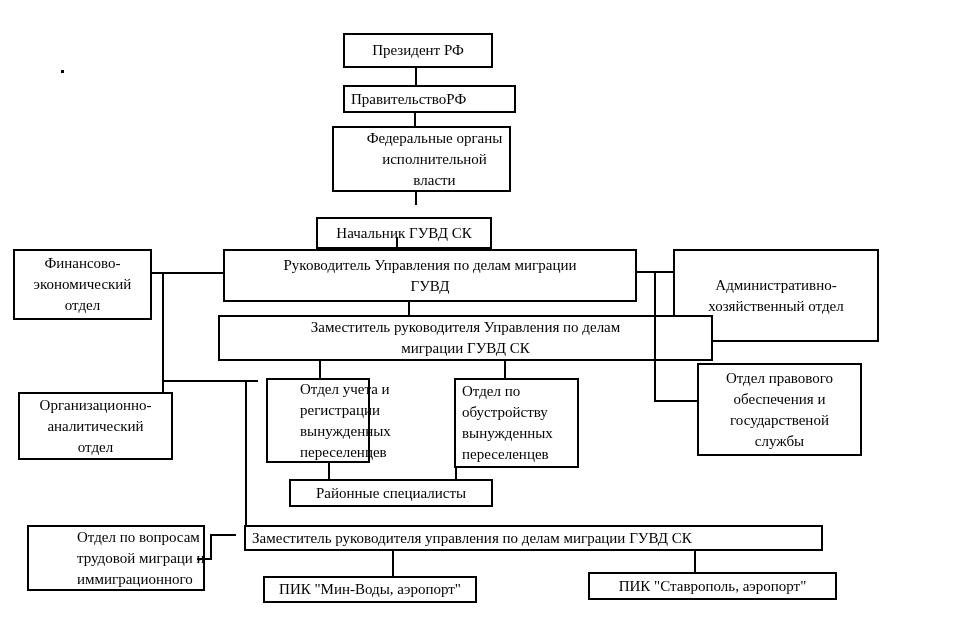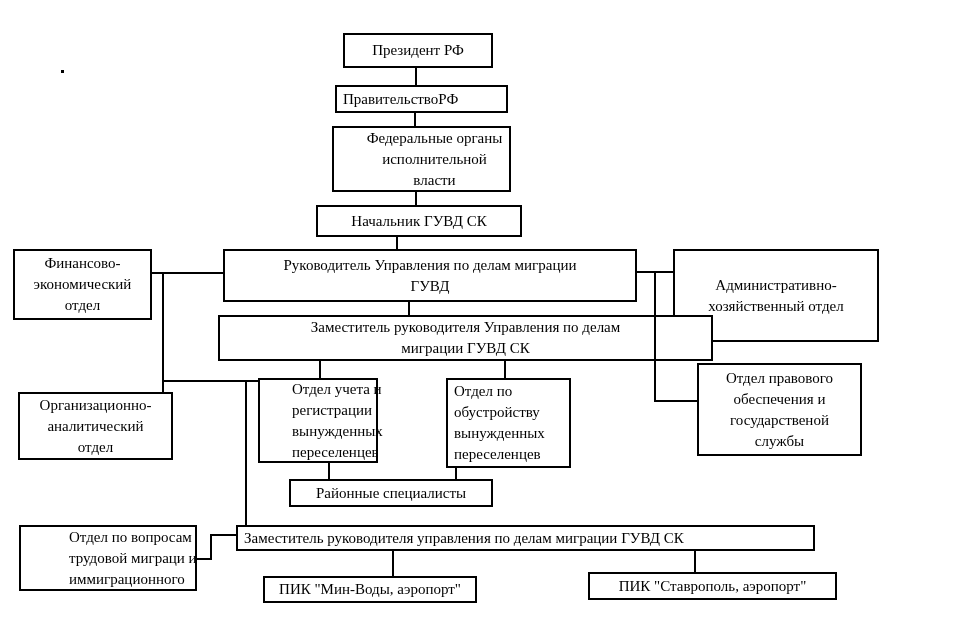--- a/index.html
+++ b/index.html
@@ -26,20 +26,21 @@
     justify-content: center;
     text-align: center;
     font-size: 15px;
     line-height: 21px;
     padding: 0 2px;
   }
   .node.left {
     justify-content: flex-start;
     text-align: left;
     padding-left: 6px;
+    margin-left: 8px;
   }
   .node span {
     white-space: pre;
     display: block;
   }
   .connector {
     position: absolute;
     background: #000000;
   }
 </style>
@@ -51,21 +52,21 @@
       <span>Президент РФ</span>
     </div>
     <div class="node left" style="left: 335px; top: 85px; width: 173px; height: 28px;">
       <span>ПравительствоРФ</span>
     </div>
     <div class="node" style="left: 332px; top: 126px; width: 179px; height: 66px; padding-left: 28px;">
       <span>Федеральные органы
 исполнительной
 власти</span>
     </div>
-    <div class="node" style="left: 316px; top: 205px; width: 206px; height: 32px;">
+    <div class="node" style="left: 316px; top: 217px; width: 176px; height: 32px;">
       <span>Начальник ГУВД СК</span>
     </div>
     <div class="node" style="left: 223px; top: 249px; width: 414px; height: 53px;">
       <span>Руководитель Управления по делам миграции
 ГУВД</span>
     </div>
     <div class="node" style="left: 13px; top: 249px; width: 139px; height: 71px;">
       <span>Финансово-
 экономический
 отдел</span>
@@ -76,21 +77,21 @@
     </div>
     <div class="node" style="left: 218px; top: 315px; width: 495px; height: 46px;">
       <span>Заместитель руководителя Управления по делам
 миграции ГУВД СК</span>
     </div>
     <div class="node" style="left: 18px; top: 392px; width: 155px; height: 68px;">
       <span>Организационно-
 аналитический
 отдел</span>
     </div>
-    <div class="node left" style="left: 258px; top: 378px; width: 120px; height: 85px; padding-left: 32px;">
+    <div class="node left" style="left: 258px; top: 378px; width: 104px; height: 85px; padding-left: 32px;">
       <span>Отдел учета и
 регистрации
 вынужденных
 переселенцев</span>
     </div>
     <div class="node left" style="left: 446px; top: 378px; width: 125px; height: 90px;">
       <span>Отдел по
 обустройству
 вынужденных
 переселенцев</span>

